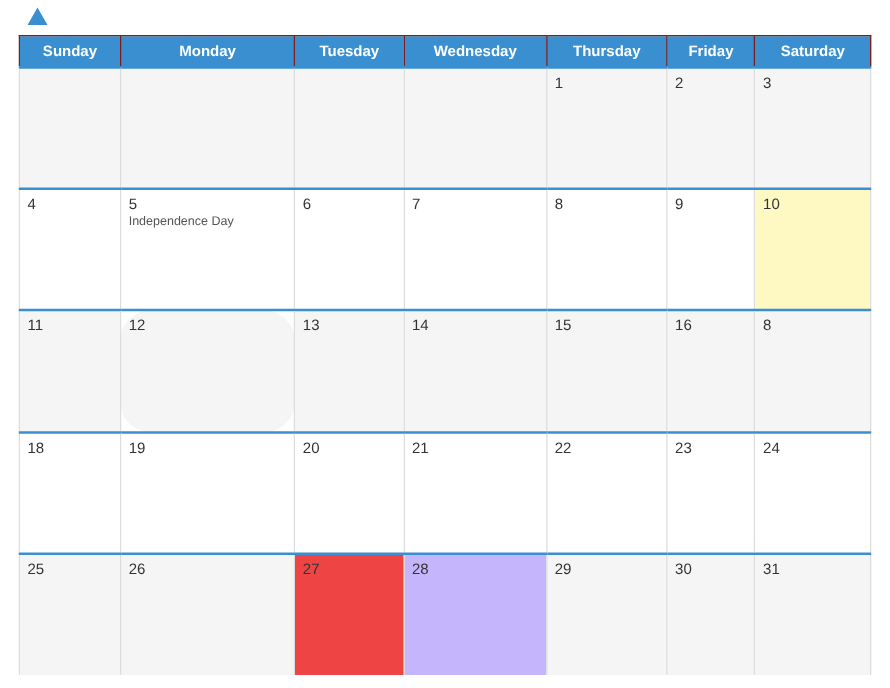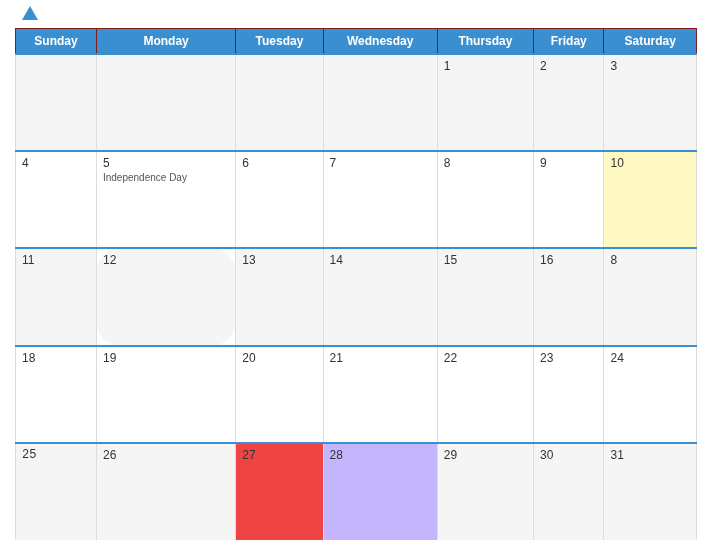--- a/index.html
+++ b/index.html
@@ -215,21 +215,21 @@
             <span class="day-number">22</span>
           </td>
           <td style="background-color: rgb(255, 255, 255);">
             <span class="day-number">23</span>
           </td>
           <td style="background-color: rgb(255, 255, 255);">
             <span class="day-number">24</span>
           </td>
         </tr>
         <tr class="week-row">
-          <td style="background-color: rgb(245, 245, 245); font-family: Liberation Mono, monospace;">
+          <td style="background-color: rgb(245, 245, 245);">
             <span class="day-number">25</span>
           </td>
           <td style="background-color: rgb(245, 245, 245);">
             <span class="day-number">26</span>
           </td>
           <td style="background-color: #ef4444; margin-left: 28px;">
             <span class="day-number">27</span>
           </td>
           <td style="background-color: #c4b5fd;">
             <span class="day-number">28</span>

